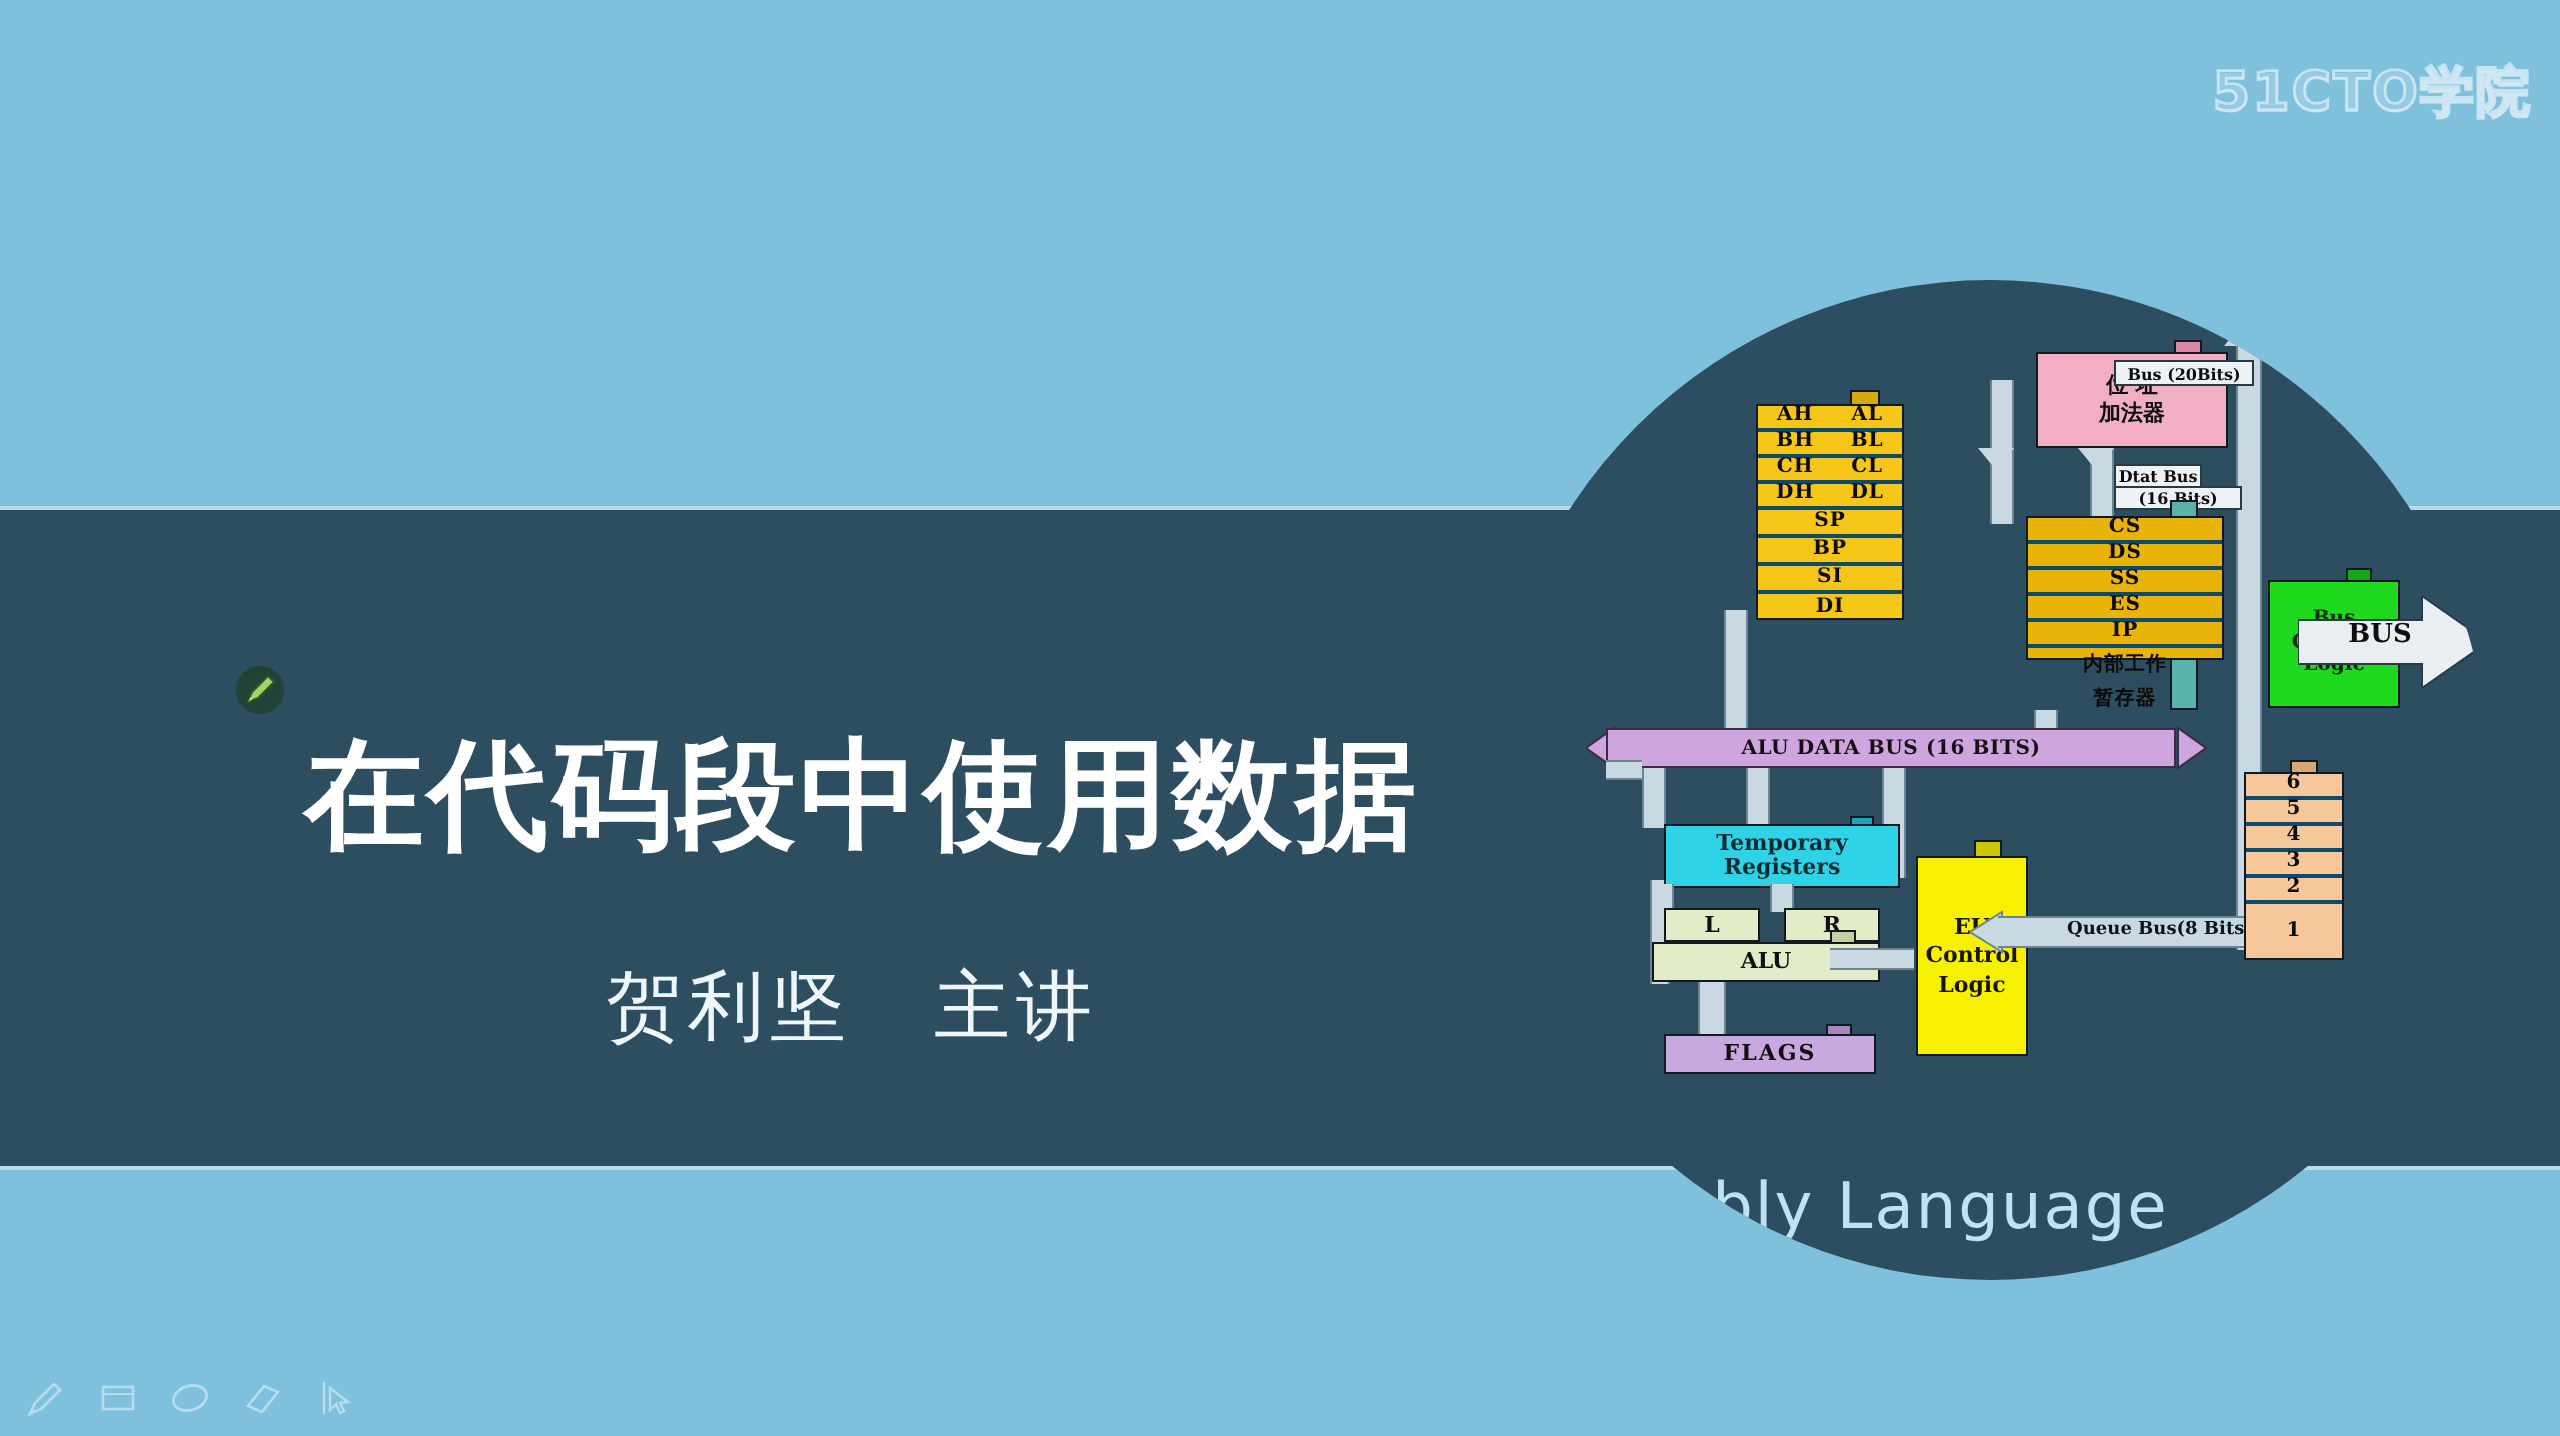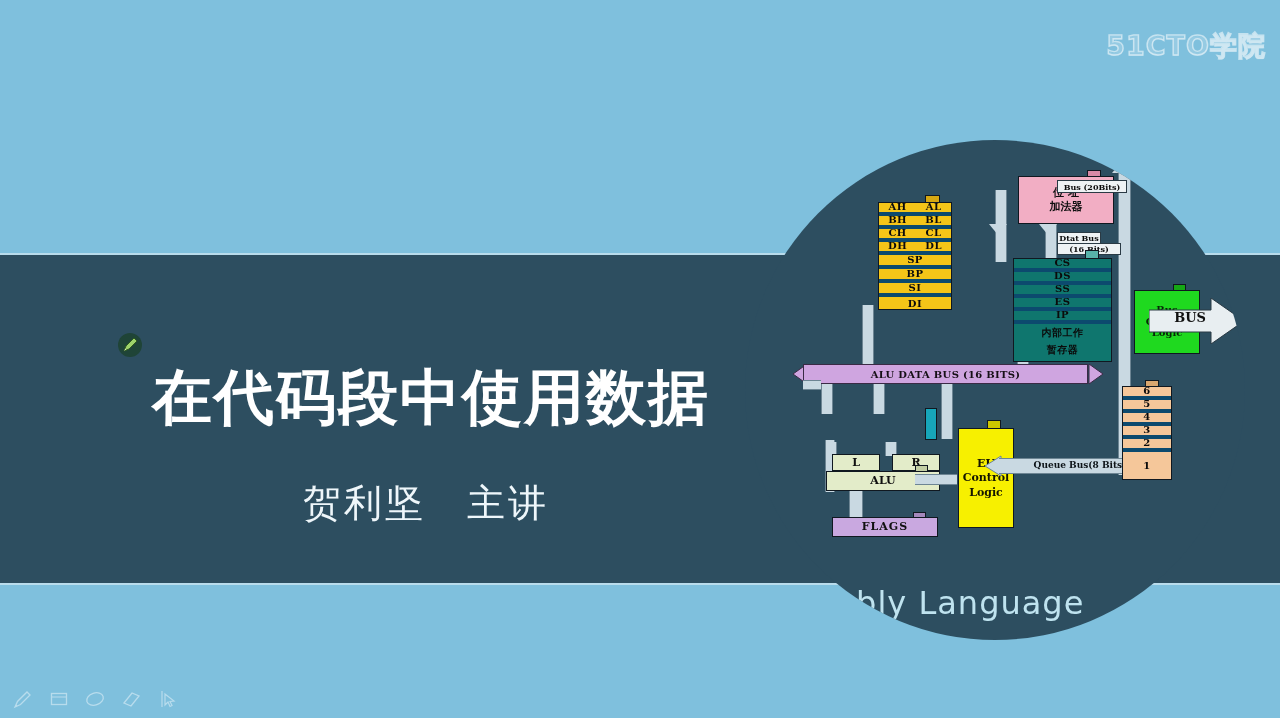--- a/index.html
+++ b/index.html
@@ -149,21 +149,21 @@
     position: absolute;
     border: 1px solid #101820;
     box-sizing: border-box;
   }
 
   .reg-row {
     position: absolute;
     left: 0;
     width: 100%;
     box-sizing: border-box;
-    border-bottom: 4px solid #0c4a6e;
+    border-bottom: 2px solid #0c4a6e;
     font-family: "DejaVu Serif", serif;
     font-weight: 700;
     font-size: 10px;
     color: #0b0b0b;
     display: flex;
     align-items: center;
     justify-content: center;
     letter-spacing: 0.5px;
   }
   .reg-row.split { justify-content: space-around; }
@@ -303,21 +303,21 @@
           <span>DH</span>
           <span>DL</span>
         </div>
         <div class="reg-row" style="top:52px; height:14px;">SP</div>
         <div class="reg-row" style="top:66px; height:14px;">BP</div>
         <div class="reg-row" style="top:80px; height:14px;">SI</div>
         <div class="reg-row" style="top:94px; height:14px; border-bottom:none;">DI</div>
       </div>
 
       <div class="side" style="left:340px; top:110px; width:14px; height:105px; background:#58b3aa;"></div>
-      <div class="blk" style="left:243px; top:118px; width:99px; height:104px; background:#0f766e; padding:0; display:block;">
+      <div class="blk" style="left:243px; top:118px; width:99px; height:72px; background:#eab308; padding:0; display:block;">
         <div class="reg-row" style="top:0;   height:13px; font-size:10px;">CS</div>
         <div class="reg-row" style="top:13px;height:13px; font-size:10px;">DS</div>
         <div class="reg-row" style="top:26px;height:13px; font-size:10px;">SS</div>
         <div class="reg-row" style="top:39px;height:13px; font-size:10px;">ES</div>
         <div class="reg-row" style="top:52px;height:13px; font-size:10px;">IP</div>
         <div class="reg-row" style="top:65px;height:19px; font-size:10px; border-bottom:none;">内部工作</div>
         <div class="reg-row" style="top:82px;height:19px; font-size:10px; border-bottom:none;">暂存器</div>
       </div>
 
       <div class="side" style="left:428px; top:144px; width:13px; height:66px; background:#15a815;"></div>
@@ -340,20 +340,24 @@
         <polygon points="18,12 4,2 4,22" fill="#cfa5e0" stroke="#3a2a45" stroke-width="1"></polygon>
       </svg>
 
       <div class="pipe" style="left:76px;  top:244px; width:12px; height:30px;"></div>
       <div class="pipe" style="left:128px; top:244px; width:12px; height:30px;"></div>
       <div class="pipe" style="left:196px; top:244px; width:12px; height:55px;"></div>
       <div class="pipe" style="left:80px;  top:300px; width:10px; height:52px;"></div>
       <div class="pipe-h" style="left:58px; top:240px; width:18px; height:10px;"></div>
 
       <div class="side" style="left:180px; top:268px; width:12px; height:32px; background:#17a6ba;"></div>
+      <div class="blk" style="left:62px; top:272px; width:118px; height:32px; background:#2fd3e8; font-size:11px; flex-direction:column; gap:0; color:#0a2a30;">
+        <span>Temporary</span>
+        <span>Registers</span>
+      </div>
 
       <div class="pipe" style="left:80px;  top:302px; width:12px; height:14px;"></div>
       <div class="pipe" style="left:140px; top:302px; width:12px; height:14px;"></div>
 
       <div class="blk" style="left:62px; top:314px; width:48px; height:17px; background:#e3ecc9; font-size:11px;">L</div>
       <div class="blk" style="left:122px; top:314px; width:48px; height:17px; background:#e3ecc9; font-size:11px;">R</div>
 
       <div class="side" style="left:170px; top:325px; width:13px; height:22px; background:#c3cfa4;"></div>
       <div class="blk" style="left:56px; top:331px; width:114px; height:20px; background:#e3ecc9; font-size:11px;">ALU</div>
 

